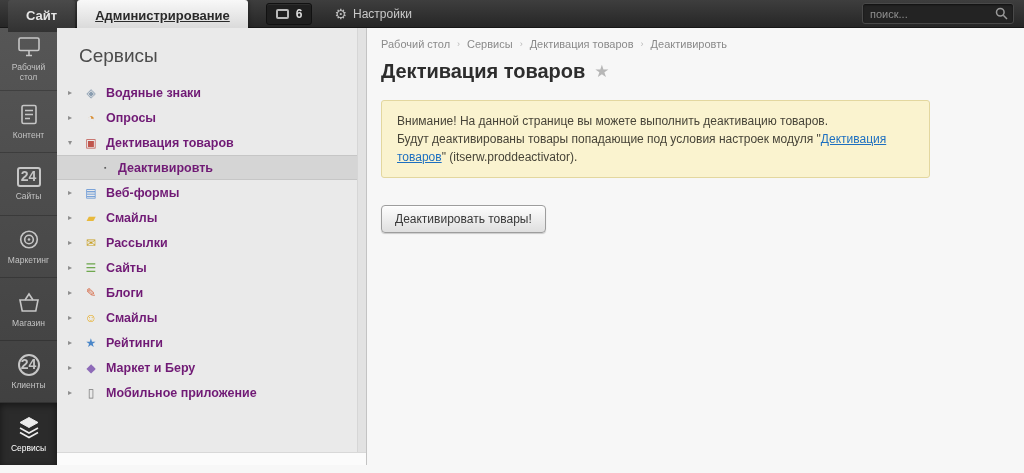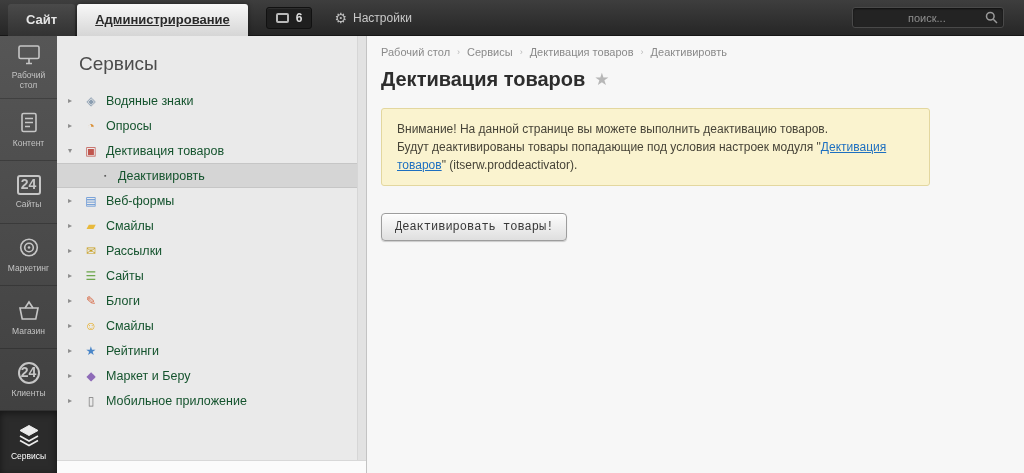--- a/index.html
+++ b/index.html
@@ -6,21 +6,21 @@
   html,body { background:#fff; }
   .app {
     width: 1024px; height: 473px;
     font-family: "Liberation Sans", sans-serif;
     overflow: hidden; position: relative;
     background:#f7f7f7;
   }
 
   
   .topbar {
-    height: 36px; background: linear-gradient(#3e3e3e, #262626);
+    height: 28px; background: linear-gradient(#3e3e3e, #262626);
     border-bottom: 1px solid #171717;
     display: flex; align-items: center; padding-left: 8px;
     position: relative;
   }
   .tab {
     height: 32px; margin-top: 4px; display: flex; align-items: center;
     padding: 0 18px; font-size: 13px; font-weight: bold;
     border-radius: 3px 3px 0 0; cursor: pointer; white-space: nowrap;
   }
   .tab-site { background: linear-gradient(#4a4a4a, #323232); color: #e6e6e6; margin-right: 2px; }
@@ -31,24 +31,24 @@
     background: #1f1f1f; border: 1px solid #111; border-radius: 3px;
     box-shadow: inset 0 1px 0 rgba(255,255,255,.07);
     padding: 0 9px; color: #ddd; font-size: 12px; font-weight: bold; cursor: pointer;
   }
   .notif-screen { width: 13px; height: 10px; border: 2px solid #b9b9b9; border-radius: 2px; }
 
   .settings { margin-left: 22px; display: flex; align-items: center; gap: 6px; color: #c9c9c9; font-size: 12px; cursor: pointer; }
   .gear-glyph { font-size: 14px; color: #bdbdbd; line-height: 1; }
 
   .search {
-    margin-left: auto; margin-right: 20px; width: 152px; height: 21px;
+    margin-left: auto; margin-right: 10px; width: 152px; height: 21px;
     background: #232323; border: 1px solid #494949; border-radius: 3px;
     box-shadow: inset 0 1px 2px rgba(0,0,0,.55);
-    display: flex; align-items: center; position: relative; padding-left: 48px;
+    display: flex; align-items: center; position: relative;
   }
   .search input {
     flex: 1; background: transparent; border: 0; outline: 0;
     color: #cfcfcf; font-size: 11px; padding: 0 22px 0 7px; font-family: inherit;
   }
   .search input::placeholder { color: #8f8f8f; }
   .search .mag { position: absolute; right: 5px; top: 3px; }
 
   
   .body { display: flex; height: 437px; }
@@ -70,21 +70,21 @@
 
   
   .menu { width: 310px; background: #eaeaea; border-right: 1px solid #c3c3c3; position: relative; }
   .menu-title { font-size: 19px; font-weight: normal; color: #4c4c4c; padding: 17px 0 13px 22px; }
   .menu-scroll { position: absolute; top: 0; right: 0; bottom: 13px; width: 9px; background: #e2e2e2; border-left: 1px solid #d6d6d6; }
   .menu-footer { position: absolute; left: 0; right: 0; bottom: 0; height: 13px; background: #fbfbfb; border-top: 1px solid #d8d8d8; }
 
   .mi { display: flex; align-items: center; height: 25px; padding-left: 11px; cursor: pointer; }
   .mi .arrow { width: 13px; font-size: 8px; color: #8d8d8d; flex: none; }
   .mi .gi { width: 16px; margin: 0 7px 0 2px; text-align: center; font-size: 12px; line-height: 1; flex: none; }
-  .mi .lbl { font-size: 12.5px; color: #14532d; white-space: nowrap; }
+  .mi .lbl { font-size: 12.5px; color: #701a75; white-space: nowrap; font-weight: bold; }
   .mi.sub { padding-left: 47px; }
   .mi.sub .bullet { width: 14px; font-size: 7px; color: #5e5e5e; flex: none; }
   .mi.selected { background: #d5d5d5; box-shadow: inset 0 1px 0 #c6c6c6, inset 0 -1px 0 #c6c6c6; }
 
   
   .c0 { color: #8a9db0; } .c1 { color: #d98e32; } .c2 { color: #c0554d; }
   .c5 { color: #5b8fd4; } .c6 { color: #e8b93c; } .c7 { color: #c9a227; }
   .c8 { color: #6fa84f; } .c9 { color: #d4603a; } .c10 { color: #e6a817; }
   .c11 { color: #4a86c8; } .c12 { color: #8e6bb8; } .c13 { color: #7a7a7a; }
 
@@ -101,21 +101,21 @@
 
   .warn {
     margin-top: 17px; width: 549px;
     background: #faf3cf; border: 1px solid #e3d79f; border-radius: 3px;
     padding: 11px 15px; font-size: 12px; color: #474438; line-height: 1.5;
   }
   .warn p + p { }
   .warn a { color: #1d6fc0; text-decoration: underline; cursor: pointer; }
 
   .act-btn {
-    margin-top: 27px; font-family: Liberation Mono, monospace; font-size: 12px; color: #383838;
+    margin-top: 27px; font-family: Liberation Sans, sans-serif; font-size: 12px; color: #383838;
     background: linear-gradient(#fdfdfd, #dfdfdf);
     border: 1px solid #9d9d9d; border-radius: 4px;
     padding: 6px 13px; cursor: pointer;
     box-shadow: 0 1px 1px rgba(0,0,0,.18), inset 0 1px 0 #fff;
   }
 </style>
 </head>
 <body>
 
 <div class="app">

